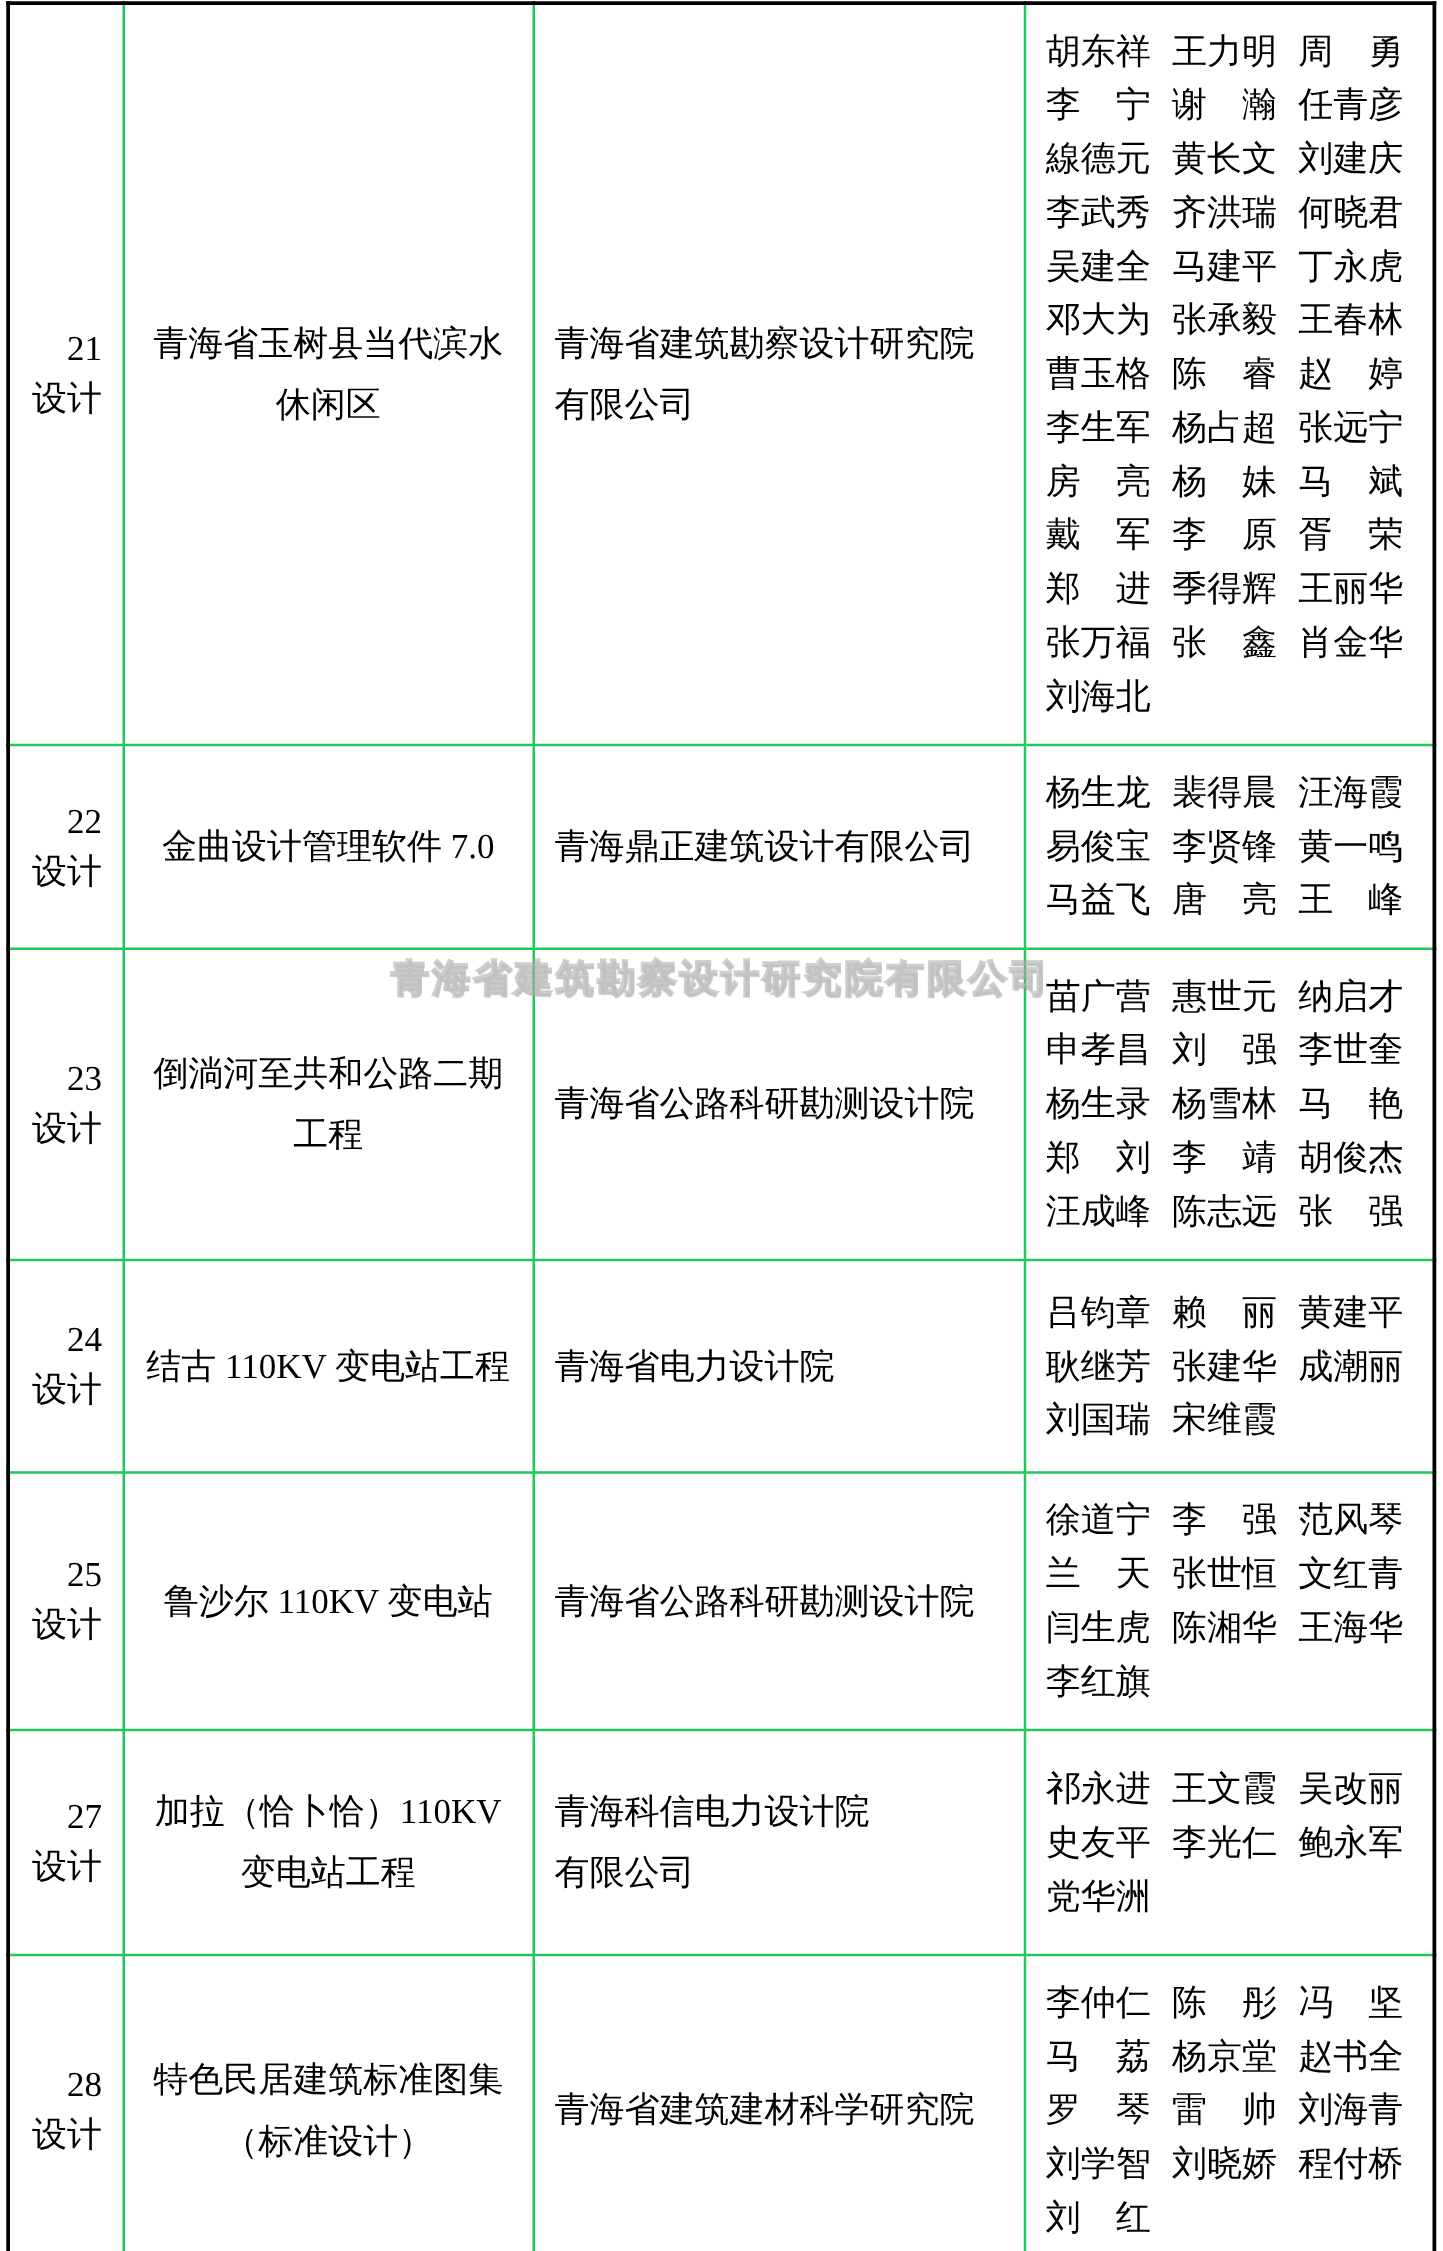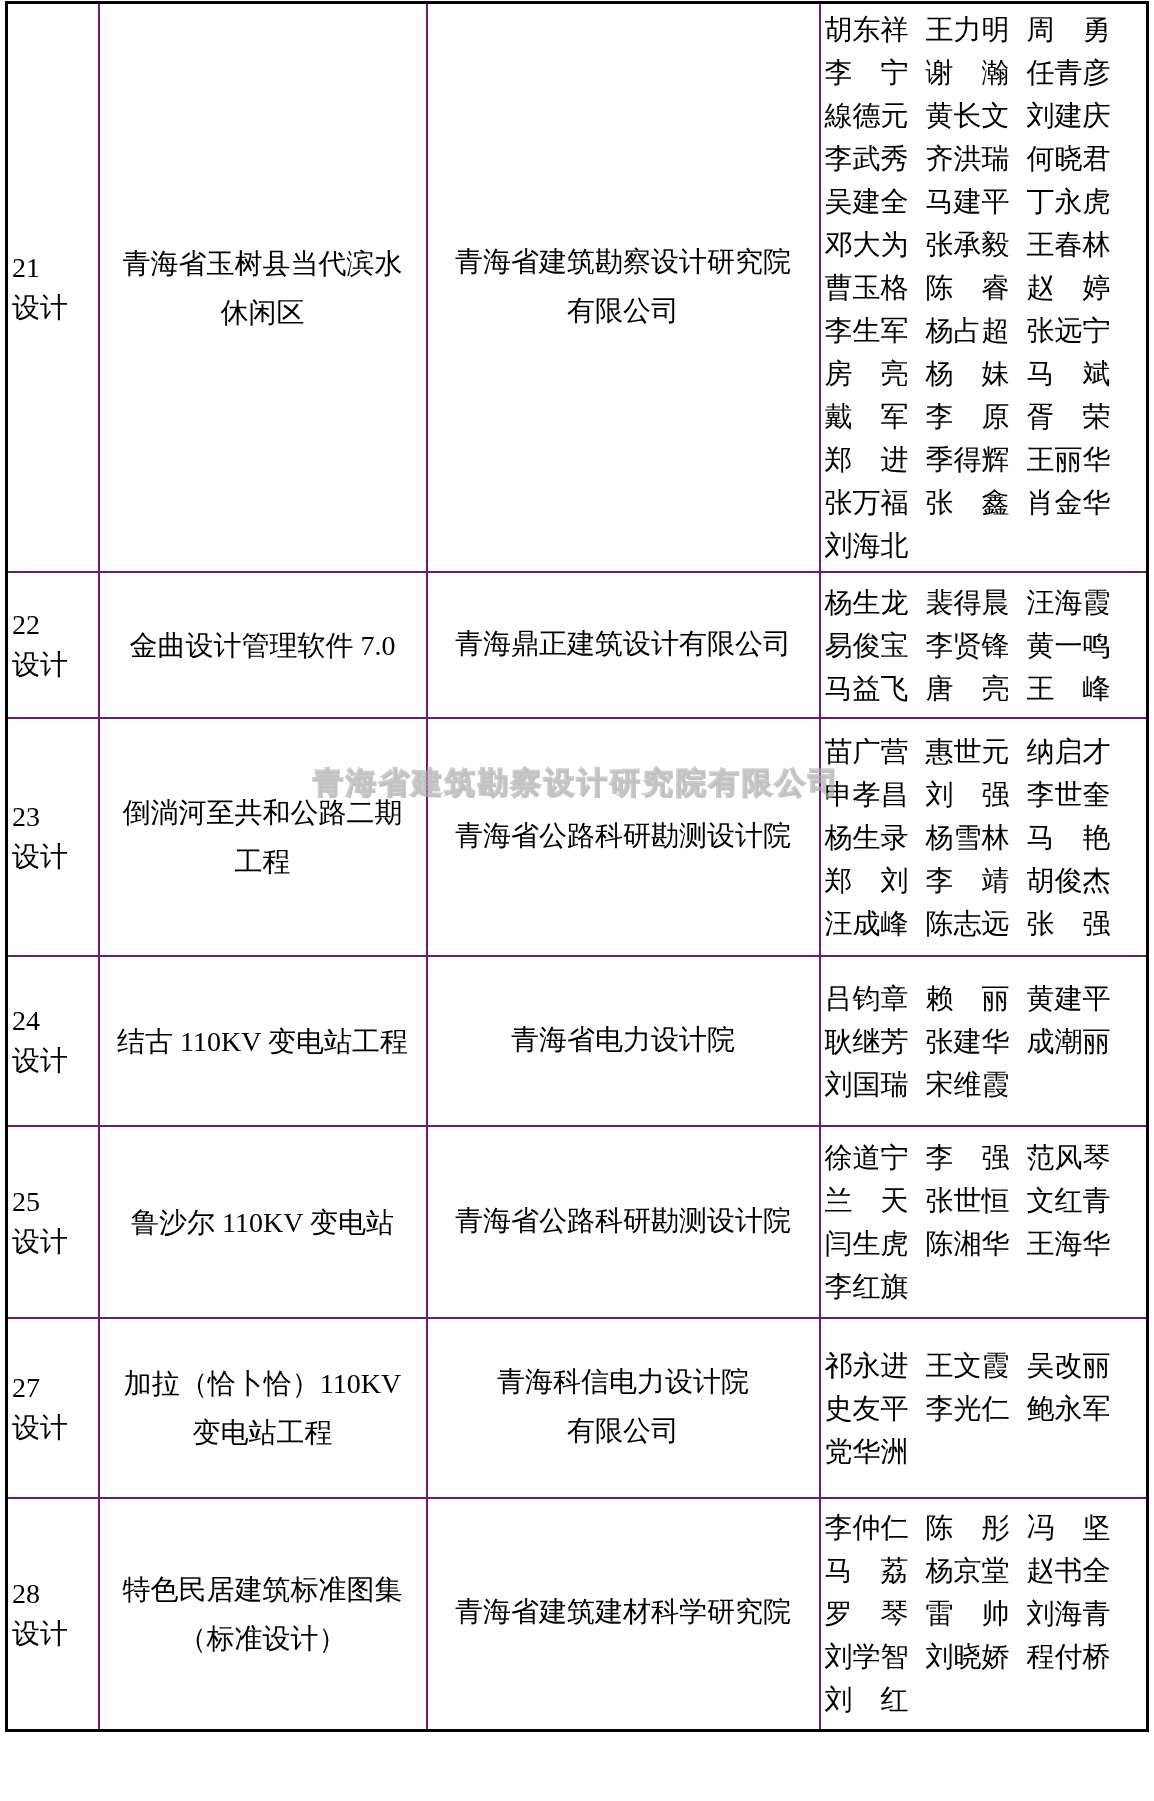--- a/index.html
+++ b/index.html
@@ -6,31 +6,31 @@
   body{width:1154px;height:1801px;overflow:hidden;
        font-family:"Liberation Serif","DejaVu Serif",serif;color:#000;}
   .page{position:relative;width:1154px;height:1801px;background:#fff;}
 
   table.award-table{
     position:absolute;left:5px;top:1px;
     border-collapse:collapse;table-layout:fixed;
     width:1143px;
   }
   table.award-table td{
-    border:2px solid #701a75;
+    border:2px solid #22c55e;
     vertical-align:middle;
     font-size:28px;
-    padding:4px;
+    padding:16px;
     overflow:hidden;
   }
   table.award-table{border:3px solid #000;}
 
-  td.no-cell{text-align:left;line-height:40px;}
+  td.no-cell{text-align:right;line-height:40px;}
   td.proj-cell{text-align:center;white-space:pre-line;line-height:49px;}
-  td.comp-cell{text-align:center;white-space:pre-line;line-height:49px;font-family:Liberation Mono, monospace;}
+  td.comp-cell{white-space:pre-line;line-height:49px;}
   td.names-cell{
     text-align:left;
     padding-left:16px;
     white-space:pre-line;
     line-height:43px;
     word-spacing:10px;
   }
   .no-num{display:block;}
   .no-cat{display:block;}
 

